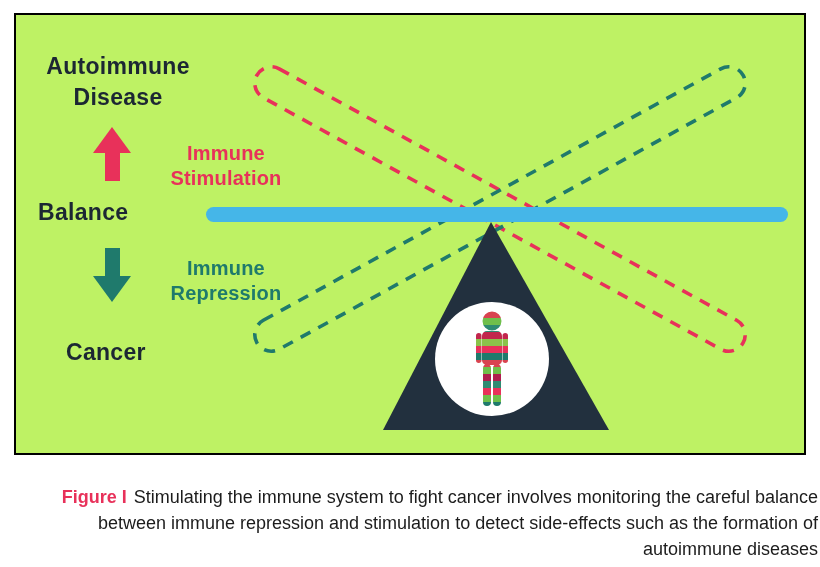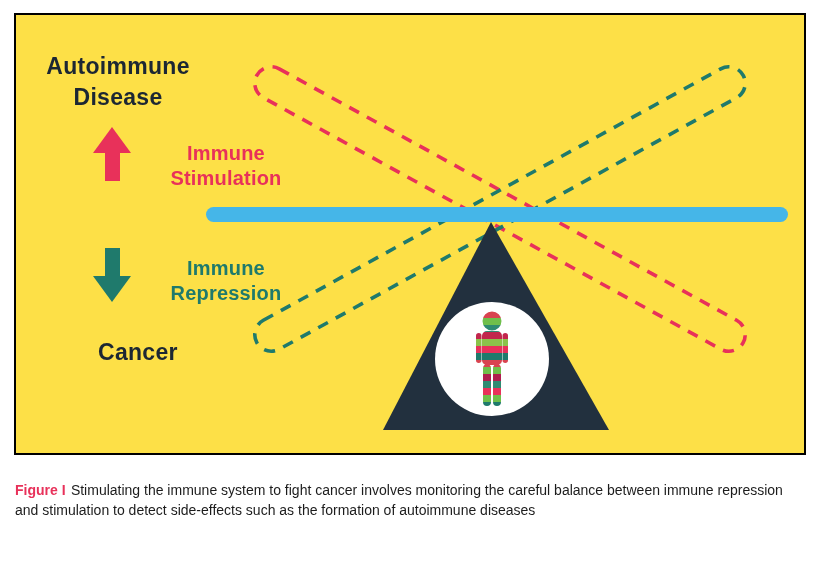--- a/index.html
+++ b/index.html
@@ -1,20 +1,20 @@
 <!DOCTYPE html>
 <html style="--red: #e8315a; --teal: #1f7a6c; --blue: #45b6e8; --navy: #22303e; --text_dark: #1c2733; --caption_text: #1c1c1c; --border: #000000; --background: #ffffff;"><head>
 <meta charset="utf-8">
 <style>
   html,body { margin:0; padding:0; background:#ffffff; font-family:"Liberation Sans", sans-serif; }
   .page { position:relative; width:820px; height:567px; background:#fff; overflow:hidden; }
 
   .diagram-box {
     position:absolute; left:14px; top:13px; width:788px; height:438px;
-    border:2px solid #000; background:#fde047; overflow:hidden;
+    border:2px solid #000; background:#bef264; overflow:hidden;
   }
 
   .lbl-dark {
     position:absolute; color:var(--text_dark); font-size:23px; font-weight:600;
     letter-spacing:.3px; white-space:pre-line; line-height:1.35;
   }
   .lbl-small {
     position:absolute; font-size:20px; font-weight:600; text-align:center;
     white-space:pre-line; line-height:1.25; letter-spacing:.2px;
   }
@@ -38,22 +38,22 @@
   .capsule-teal { transform:rotate(-28.8deg); }
 
   .fulcrum { position:absolute; left:367px; top:205px; width:226px; height:210px; }
 
   .spotlight { position:absolute; left:419px; top:287px; width:114px; height:114px;
                border-radius:50%; background:#ffffff; }
 
   .person { position:absolute; left:454px; top:296px; width:44px; height:96px; }
 
   .caption {
-    position:absolute; left:15px; top:466px; width:788px;
-    font-size:14px; line-height:1.45; color:var(--caption_text); font-weight:400;
+    position:absolute; left:30px; top:466px; width:788px;
+    font-size:18px; line-height:1.45; color:var(--caption_text); font-weight:400;text-align:right;
   }
   .fig-label { color:var(--red); font-weight:700; margin-right:.38em; }
 </style>
 </head>
 <body>
 
 <div class="page">
 
   <div class="diagram-box">
 
@@ -104,30 +104,31 @@
 Disease</div>
 
     <div class="arrow arrow-up" style="left:76px; top:112px;">
       <div class="head-up"></div>
       <div class="stem stem-red"></div>
     </div>
 
     <div class="lbl-small lbl-red" style="left:150px; top:126px; width:120px;">Immune
 Stimulation</div>
 
+    <div class="lbl-dark" style="left:22px; top:182px;">Balance</div>
 
     <div class="arrow arrow-down" style="left:76px; top:233px;">
       <div class="stem stem-teal"></div>
       <div class="head-down"></div>
     </div>
 
     <div class="lbl-small lbl-teal" style="left:150px; top:241px; width:120px;">Immune
 Repression</div>
 
-    <div class="lbl-dark" style="left:50px; top:322px;margin-left:32px;">Cancer</div>
+    <div class="lbl-dark" style="left:50px; top:322px;">Cancer</div>
 
   </div>
 
   <p class="caption">
     <span class="fig-label">Figure I</span><span>Stimulating the immune system to fight cancer involves monitoring the careful balance between immune repression and stimulation to detect side-effects such as the formation of autoimmune diseases</span>
   </p>
 
 </div>
 
 </body></html>

